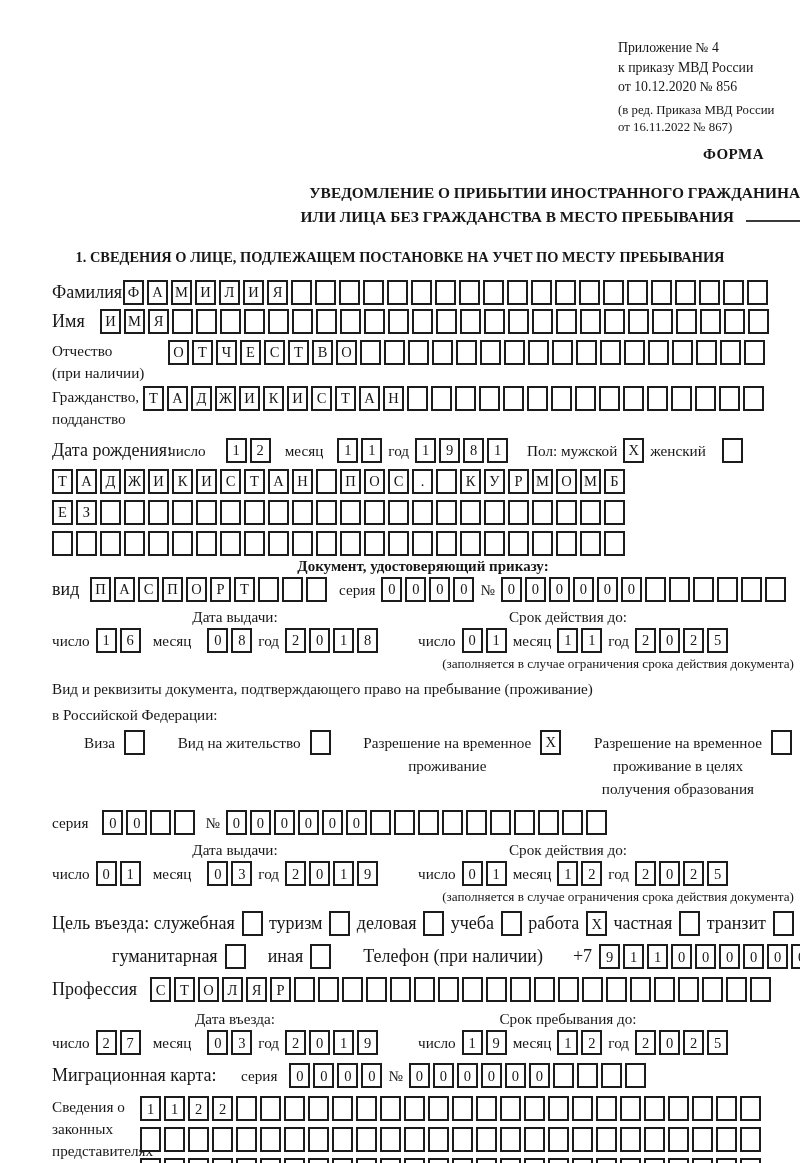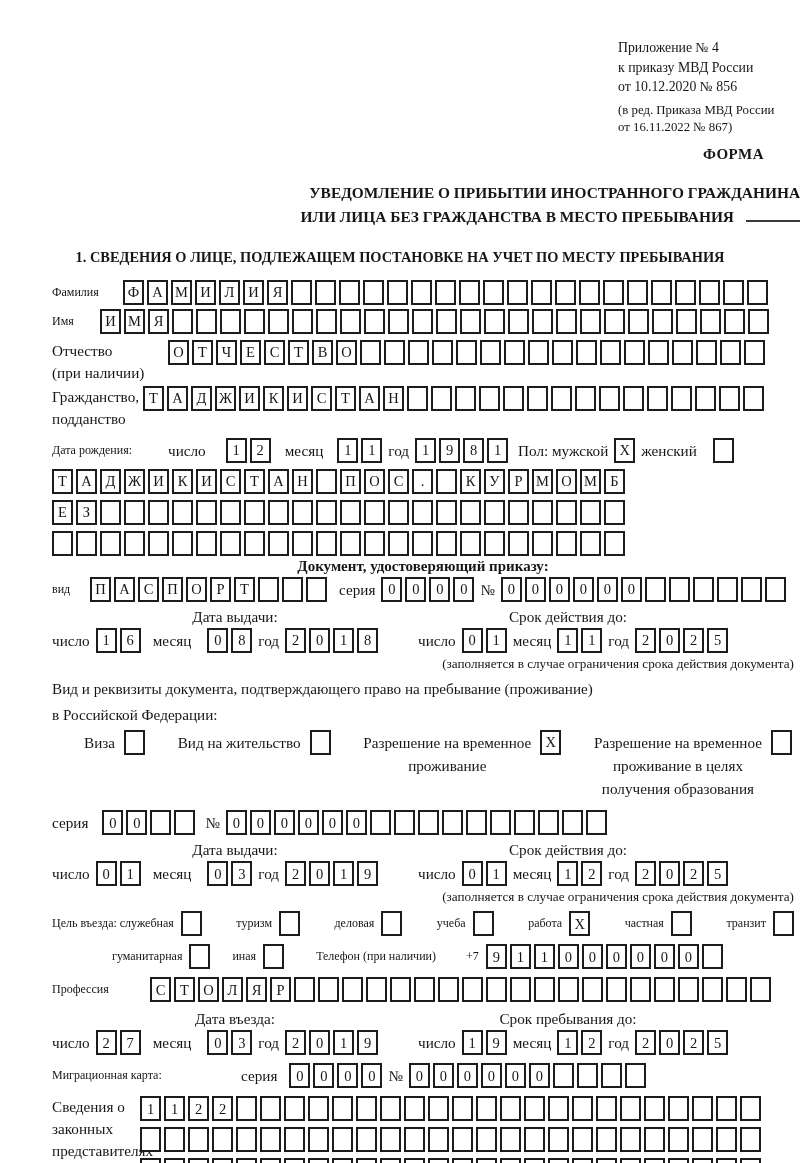--- a/index.html
+++ b/index.html
@@ -13,21 +13,21 @@
   .hdr-block { position:absolute; left:618px; top:38px; width:175px; font-size:13.8px; line-height:1.42; }
   .hdr-edit { margin-top:5px; font-size:12.8px; line-height:1.38; }
   .forma { position:absolute; right:36px; top:146px; font-weight:bold; font-size:15px; letter-spacing:0.5px; }
   .title { position:absolute; top:181px; left:0; width:100%; text-align:right; font-weight:bold; font-size:15.4px; line-height:1.55; }
   .u-line { display:inline-block; width:54px; height:3px; border-bottom:2.5px solid #3a3a3a; margin-left:12px; vertical-align:baseline; }
   .sec1 { position:absolute; top:249px; left:0; width:100%; text-align:center; font-weight:bold; font-size:14.4px; }
 
   .form { position:absolute; left:52px; top:280px; width:742px; }
   .row { display:flex; align-items:center; }
   .row-top { display:flex; align-items:flex-start; }
-  .lbl { font-size:12px; white-space:nowrap; }
+  .lbl { font-size:18px; white-space:nowrap; }
   .lblcol { line-height:22px; font-size:15.2px; flex:0 0 auto; }
   .cells { display:flex; gap:3px; flex-wrap:nowrap; }
   .cells-col { display:flex; flex-direction:column; gap:6px; }
   .cell {
     width:21px; height:25px; flex:0 0 auto;
     border:2px solid #1c1c1c; background:#fff;
     display:flex; align-items:center; justify-content:center;
     font-size:14.5px; line-height:1;
   }
   .dlbl { margin:0 6px; white-space:nowrap; font-size:15.2px; }
@@ -223,21 +223,21 @@
           <span class="cell">1</span>
           <span class="cell">1</span>
         </div>
       <span class="dlbl">год</span>
       <div class="cells">
           <span class="cell">1</span>
           <span class="cell">9</span>
           <span class="cell">8</span>
           <span class="cell">1</span>
         </div>
-      <span class="dlbl" style="margin-left:10px">Пол: мужской</span>
+      <span class="dlbl" style="margin-left:19px">Пол: мужской</span>
       <div class="cells">
           <span class="cell">X</span>
         </div>
       <span class="dlbl" style="">женский</span>
       <span style="width:10px"></span>
       <div class="cells">
           <span class="cell"></span>
         </div>
     </div>
 

